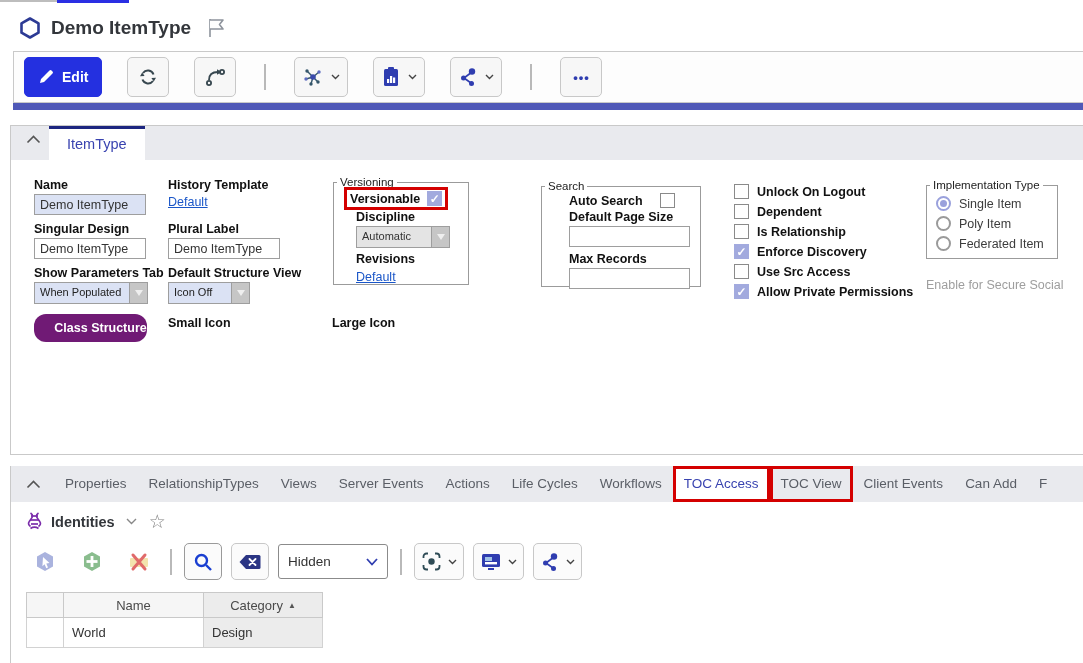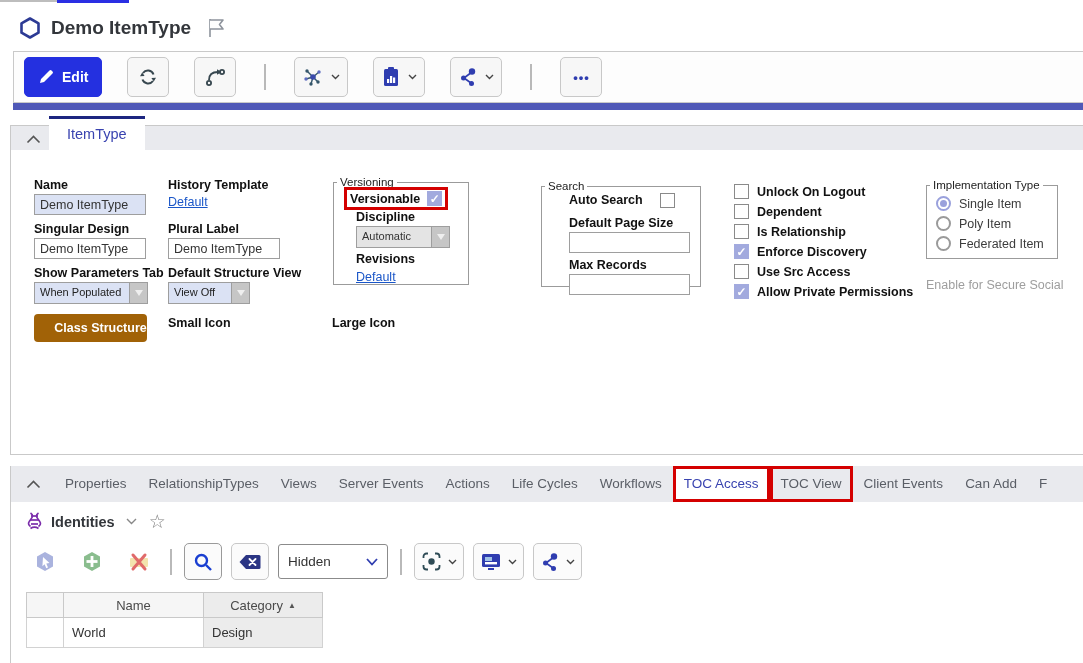--- a/index.html
+++ b/index.html
@@ -17,36 +17,36 @@
   
   .toolbar1 { position:absolute; left:13px; top:51px; width:1070px; height:52px; border:1px solid #c9c9c9; border-right:none; background:#fdfdfd; display:flex; align-items:center; padding-left:10px; gap:25px; }
   .accentbar { position:absolute; left:13px; top:103px; width:1070px; height:7px; background:#4f58b7; }
   .btn { height:40px; min-width:42px; border:1px solid #c8c8c8; border-radius:5px; background:#f7f7f7; display:flex; align-items:center; justify-content:center; gap:4px; padding:0 7px; cursor:pointer; }
   .btn-edit { background:#2430e0; border-color:#2430e0; color:#fff; font-size:14px; font-weight:bold; padding:0 13px; gap:8px; }
   .vsep { width:2px; height:26px; background:#b9b9b9; margin:0 3px; }
   .chev { margin-left:3px; }
 
   
   .formpanel { position:absolute; left:10px; top:125px; width:1073px; height:330px; border:1px solid #c9c9c9; border-right:none; background:#fff; }
-  .ftabstrip { position:absolute; left:0; top:0; width:100%; height:24px; background:#e9eaee; display:flex; align-items:flex-end; }
+  .ftabstrip { position:absolute; left:0; top:0; width:100%; height:34px; background:#e9eaee; display:flex; align-items:flex-end; }
   .collapse { position:absolute; left:15px; top:9px; cursor:pointer; }
   .ftab { margin-left:38px; height:34px; background:#fff; border-top:3px solid #1d2680; color:#3943b0; font-size:14.5px; padding:7px 18px 0 18px; }
 
   .flabel { position:absolute; font-size:12.5px; font-weight:bold; color:#111; white-space:nowrap; }
   .tinput { position:absolute; height:21px; border:1px solid #9e9e9e; font-size:12.5px; color:#333; padding:0 5px; font-family:"Liberation Sans", sans-serif; background:#fff; }
   .ro { background:#dbe2f4; }
   .link { position:absolute; font-size:12.5px; color:#1a56c8; text-decoration:underline; cursor:pointer; }
 
   .dd { position:absolute; display:flex; height:22px; cursor:pointer; }
   .ddtext { border:1px solid #9e9e9e; border-right:none; background:#dbe2f4; font-size:11px; color:#222; padding:3px 5px 0 5px; flex:1; white-space:nowrap; overflow:hidden; }
   .ddarrow { width:19px; background:#c6c6c6; border:1px solid #9e9e9e; display:flex; align-items:center; justify-content:center; }
   .ddarrow::after { content:""; border-left:4px solid transparent; border-right:4px solid transparent; border-top:6px solid #efefef; }
   .dd-dis .ddtext { background:#e4e4e4; color:#333; }
 
-  .bigbtn { position:absolute; background:#a16207; color:#fff; font-size:12.5px; font-weight:bold; border:none; border-radius:4px; display:flex; align-items:center; justify-content:center; cursor:pointer;padding-left:20px; }
+  .bigbtn { position:absolute; background:#701a75; color:#fff; font-size:12.5px; font-weight:bold; border:none; border-radius:12px; display:flex; align-items:center; justify-content:center; cursor:pointer;padding-left:20px; }
 
   fieldset.grp { position:absolute; border:1px solid #9b9b9b; }
   fieldset.grp legend { font-size:11.5px; color:#222; margin-left:3px; padding:0 3px; }
 
   .cb { width:15px; height:15px; border:1px solid #8a8a8a; background:#fff; display:inline-block; flex:none; cursor:pointer; }
   .cb.checked { background:#a2aade; border-color:#a2aade; }
   .cb.checked::after { content:"✓"; display:block; color:#fff; font-size:12px; line-height:14px; text-align:center; font-weight:bold; }
   .redbox { outline:3px solid #d40000; }
 
   .flagrow { position:absolute; display:flex; align-items:center; gap:8px; }
@@ -229,21 +229,21 @@
       <span class="ddarrow"></span>
     </div>
     <button class="bigbtn" style="left:23px; top:188px; width:113px; height:28px;">Class Structure</button>
 
     <span class="flabel" style="left:157px; top:52px;">History Template</span>
     <a class="link" style="left:157px; top:69px;">Default</a>
     <span class="flabel" style="left:157px; top:96px;">Plural Label</span>
     <input class="tinput" style="left: 157px; top: 112px; width: 112px;" value="Demo ItemType">
     <span class="flabel" style="left:157px; top:140px;">Default Structure View</span>
     <div class="dd" style="left:157px; top:156px; width:82px;">
-      <span class="ddtext">View Off</span>
+      <span class="ddtext">Icon Off</span>
       <span class="ddarrow"></span>
     </div>
     <span class="flabel" style="left:157px; top:190px;">Small Icon</span>
     <span class="flabel" style="left:321px; top:190px;">Large Icon</span>
 
     <fieldset class="grp" style="left:322px; top:50px; width:136px; height:109px;">
       <legend>Versioning</legend>
       <div class="redbox" style="display:flex; align-items:center; gap:7px; margin:2px 6px 3px 13px; padding:1px 3px; width:fit-content;">
         <span class="flaglabel">Versionable</span>
         <span class="cb checked"></span>
@@ -252,21 +252,21 @@
       <div class="dd dd-dis" style="position:relative; left:22px; top:2px; width:94px;">
         <span class="ddtext">Automatic</span>
         <span class="ddarrow"></span>
       </div>
       <span class="flaglabel" style="display:block; margin:6px 0 0 22px;">Revisions</span>
       <a class="link" style="position:relative; left:22px; top:1px;">Default</a>
     </fieldset>
 
     <fieldset class="grp" style="left:530px; top:54px; width:160px; height:107px;">
       <legend>Search</legend>
-      <div style="display:flex; align-items:flex-start; gap:17px; margin:1px 0 8px 27px;">
+      <div style="display:flex; align-items:center; gap:17px; margin:1px 0 2px 27px;">
         <span class="flaglabel">Auto Search</span>
         <span class="cb"></span>
       </div>
       <span class="flaglabel" style="display:block; margin-left:27px;">Default Page Size</span>
       <input class="tinput" style="position: relative; left: 27px; top: 2px; width: 121px;" value="">
       <span class="flaglabel" style="display:block; margin:7px 0 0 27px;">Max Records</span>
       <input class="tinput" style="position: relative; left: 27px; top: 2px; width: 121px;" value="">
     </fieldset>
 
     <div class="flagrow" style="left:723px; top:58px;">

